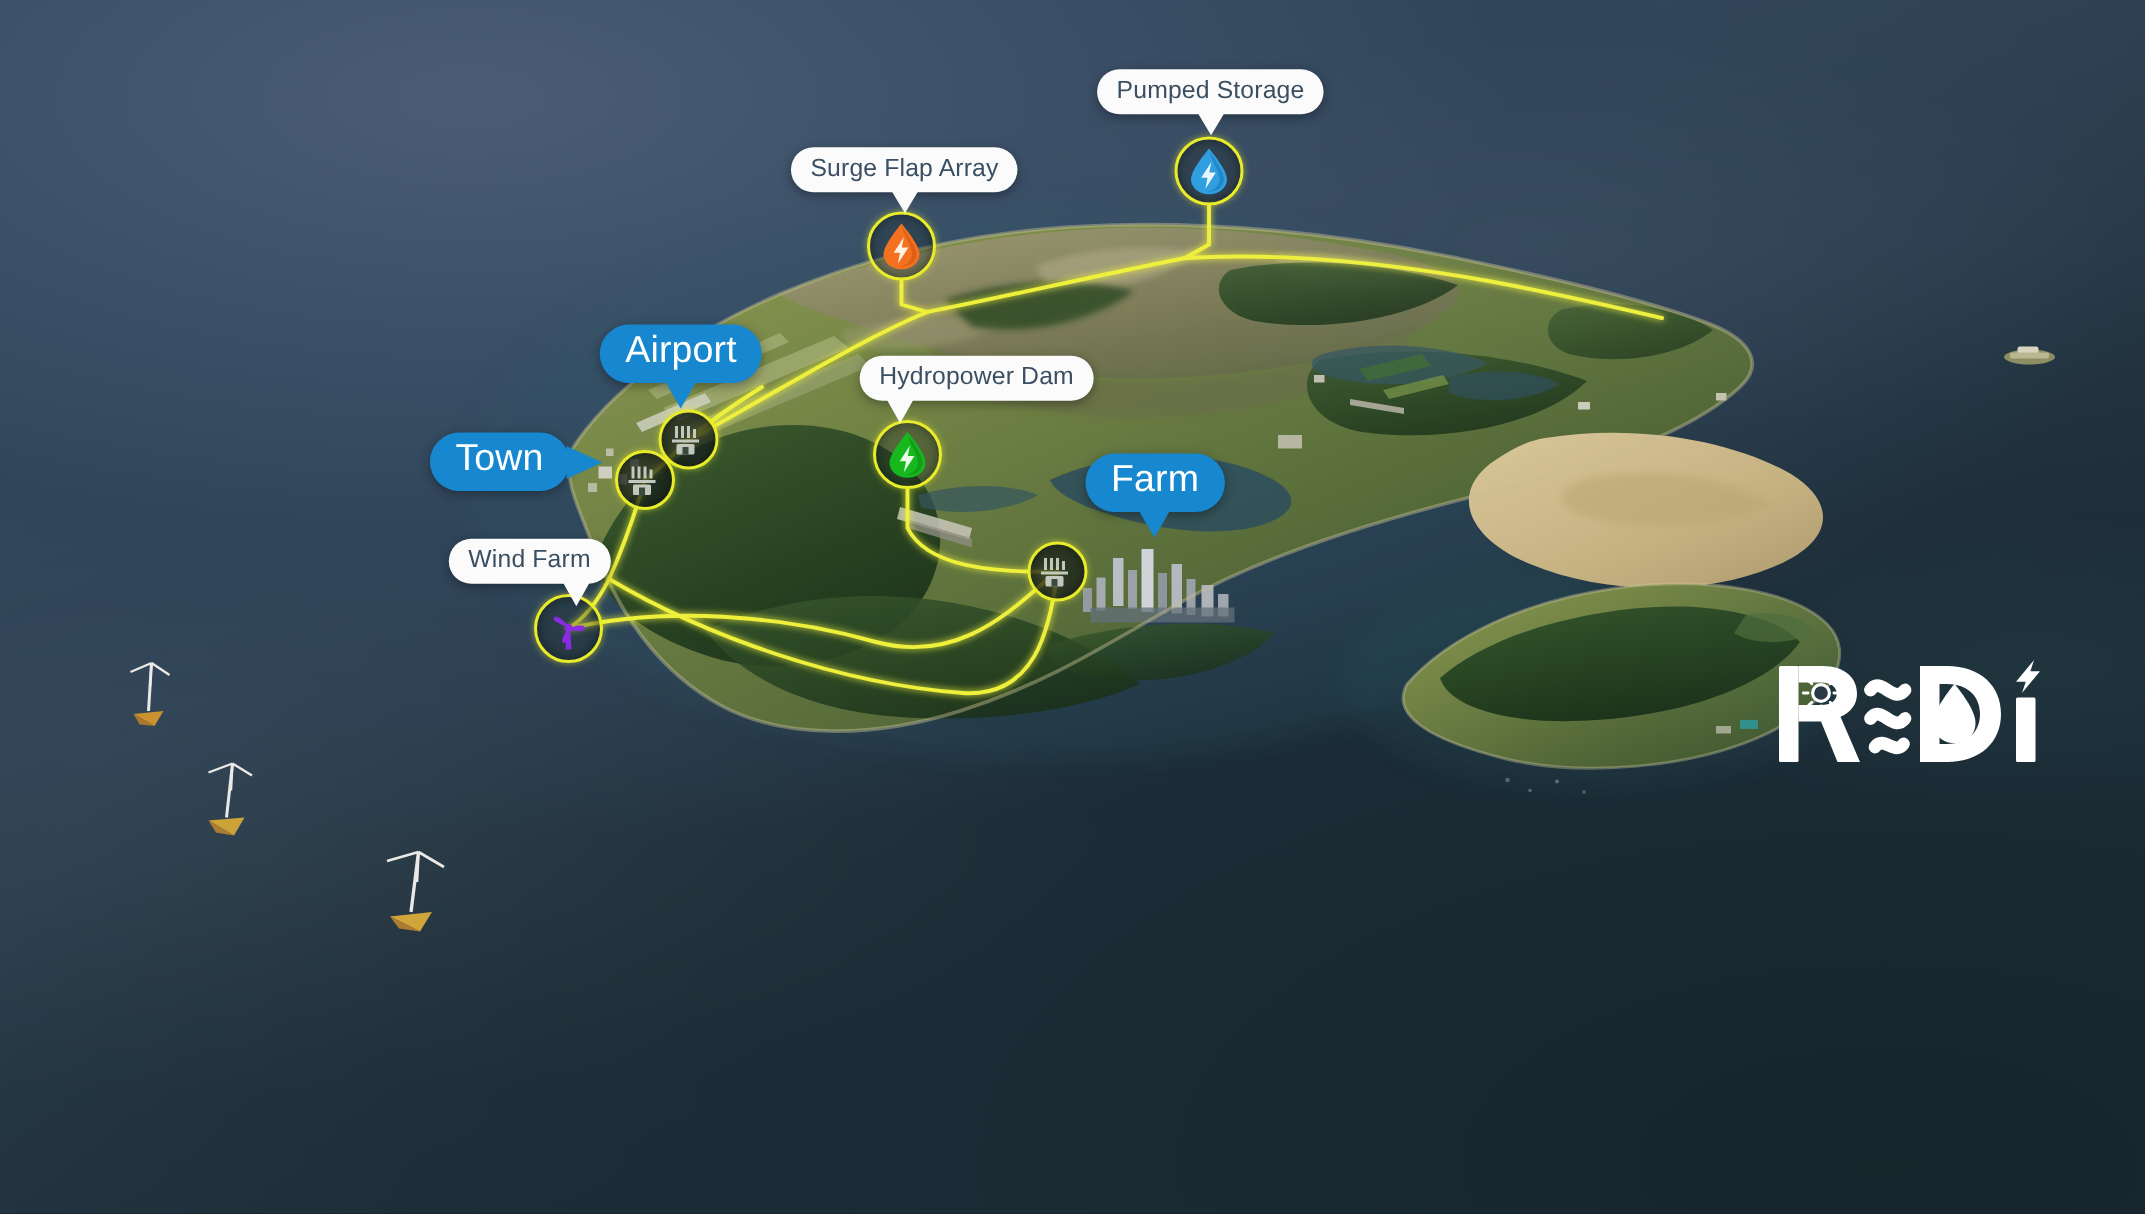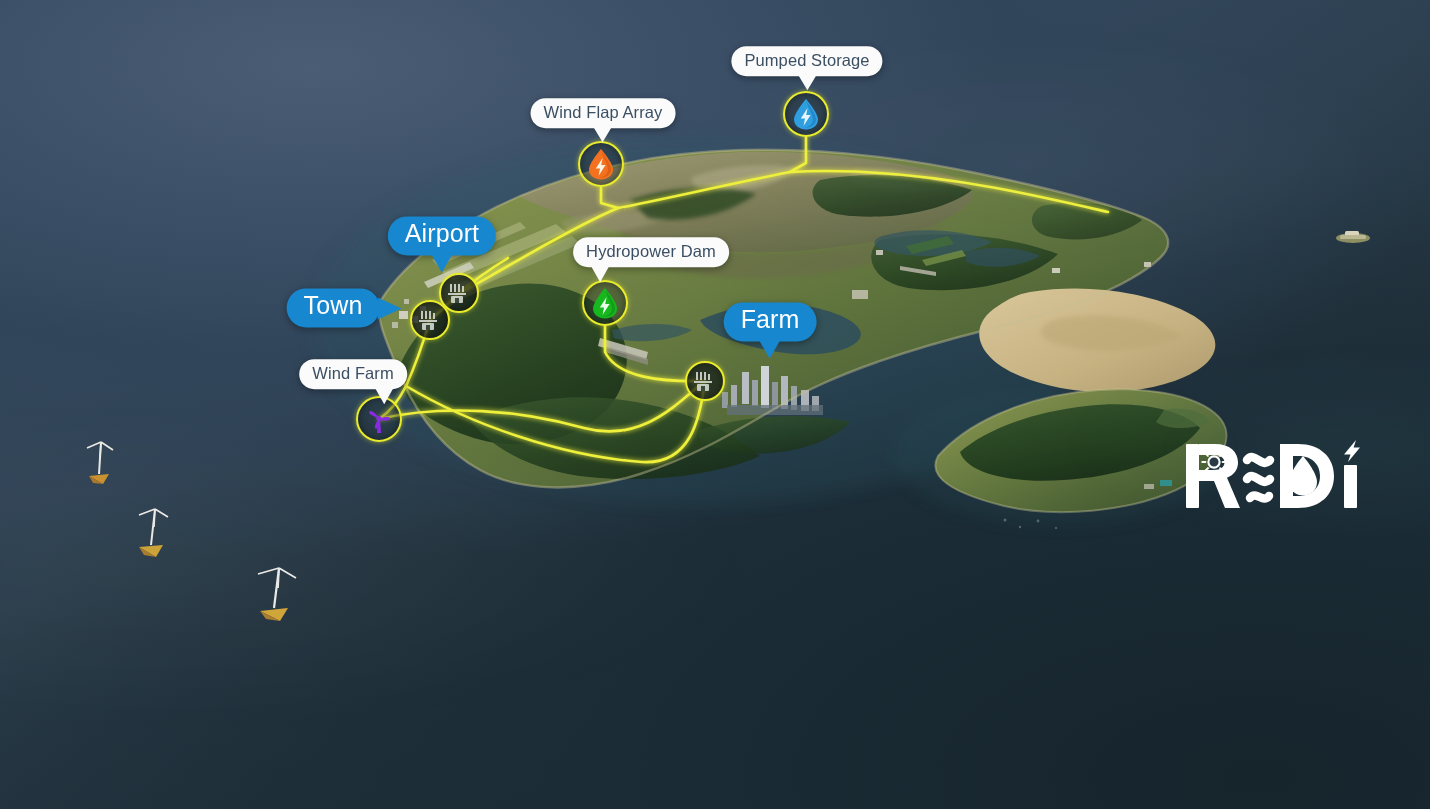--- a/index.html
+++ b/index.html
@@ -311,21 +311,21 @@
   <div class="marker" style="left:601px; top:164px;">
     <div class="node-ring gen-ring">
       <svg width="34" height="34" viewBox="0 0 34 34">
         <path d="M17,2 C17,2 29,16 29,22.5 C29,28.3 23.6,32.5 17,32.5 C10.4,32.5 5,28.3 5,22.5 C5,16 17,2 17,2 Z" fill="#f4711f"></path>
         <path d="M17,4 C17,4 27,16.5 27,22.3 C27,27.2 22.6,30.8 17,30.8 C16.6,30.8 16.2,30.8 15.8,30.7 C20.6,29.9 24,26.6 24,22.3 C24,17.4 18.6,9.2 17,4 Z" fill="#d65a10" opacity=".7"></path>
         <path d="M18.6,11 L11.8,21.5 L16,21.5 L14.6,28.8 L21.6,18 L17.2,18 Z" fill="#fff3e6"></path>
       </svg>
     </div>
   </div>
   <div class="bubble light" style="left:603px; top:113px;">
-    <span>Wind Flap Array</span>
+    <span>Surge Flap Array</span>
     <span class="tail down-light" style="left:50%; bottom:-14px; margin-left:-9px;"></span>
   </div>
 
   <div class="marker" style="left:605px; top:303px;">
     <div class="node-ring gen-ring">
       <svg width="34" height="34" viewBox="0 0 34 34">
         <path d="M17,2 C17,2 29,16 29,22.5 C29,28.3 23.6,32.5 17,32.5 C10.4,32.5 5,28.3 5,22.5 C5,16 17,2 17,2 Z" fill="#17b71e"></path>
         <path d="M17,4 C17,4 27,16.5 27,22.3 C27,27.2 22.6,30.8 17,30.8 C16.6,30.8 16.2,30.8 15.8,30.7 C20.6,29.9 24,26.6 24,22.3 C24,17.4 18.6,9.2 17,4 Z" fill="#0f9116" opacity=".7"></path>
         <path d="M18.6,11 L11.8,21.5 L16,21.5 L14.6,28.8 L21.6,18 L17.2,18 Z" fill="#eaffe9"></path>
       </svg>
@@ -362,21 +362,21 @@
             <rect x="7" y="3" width="2" height="8"></rect>
           <rect x="11" y="3" width="2" height="8"></rect>
             <rect x="15" y="5" width="2" height="6"></rect>
           <rect x="1" y="12" width="18" height="2"></rect>
           <rect x="4" y="15" width="12" height="7" rx="1"></rect>
         </g>
         <rect x="8" y="17" width="4" height="5" fill="#3a4a3c"></rect>
       </svg>
     </div>
   </div>
-  <div class="bubble blue" style="left:442px; top:236px;">
+  <div class="bubble blue" style="left:454px; top:236px;">
     <span>Airport</span>
     <span class="tail down-blue" style="left:50%; bottom:-17px; margin-left:-11px;"></span>
   </div>
 
   <div class="marker" style="left:430px; top:320px;">
     <div class="node-ring con-ring">
       <svg width="24" height="24" viewBox="0 0 24 24">
         <g fill="#cfd4cc" opacity=".92">
           <rect x="3" y="3" width="2" height="8"></rect>
             <rect x="7" y="3" width="2" height="8"></rect>

